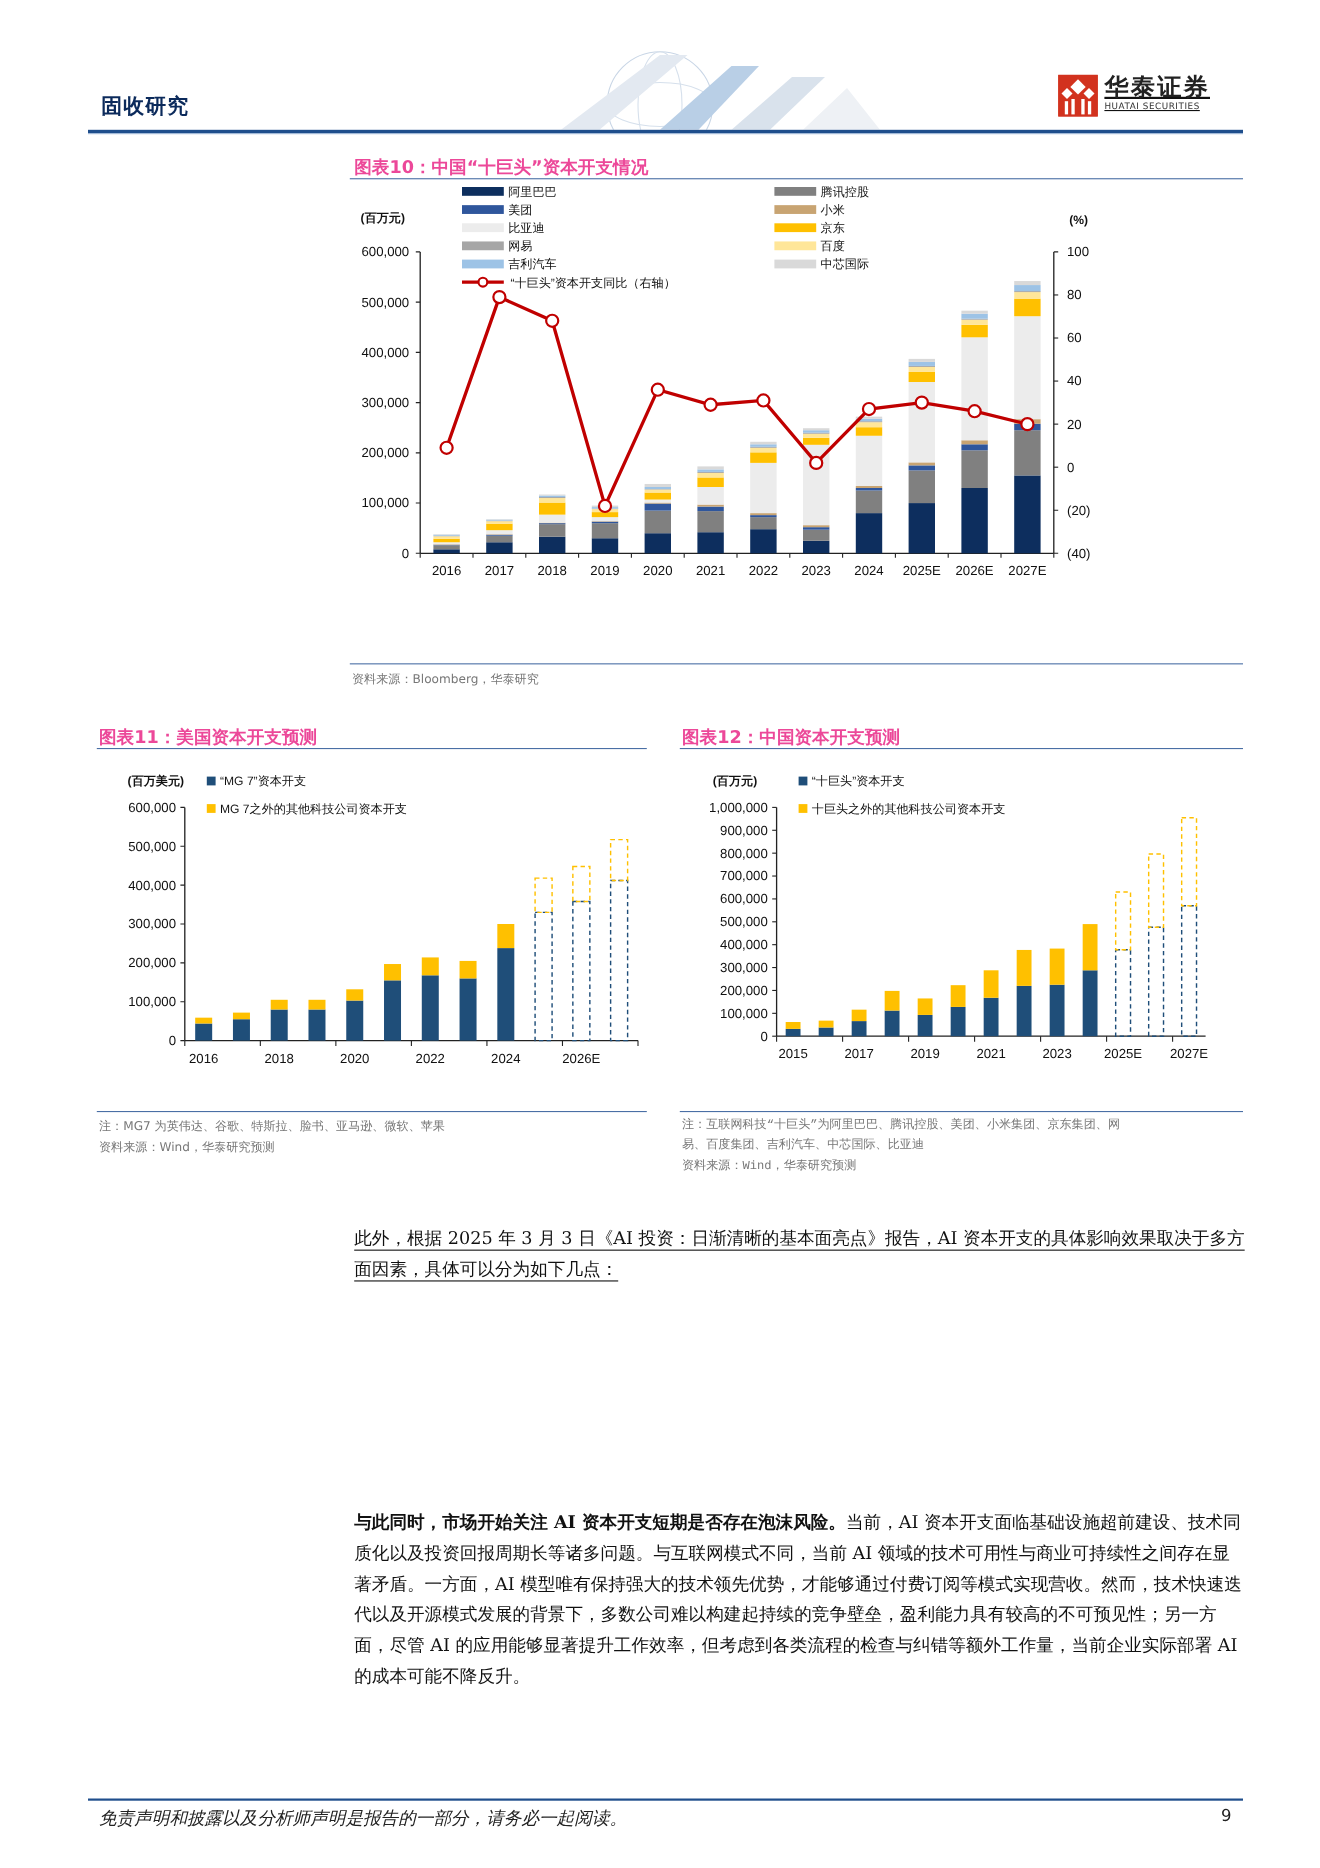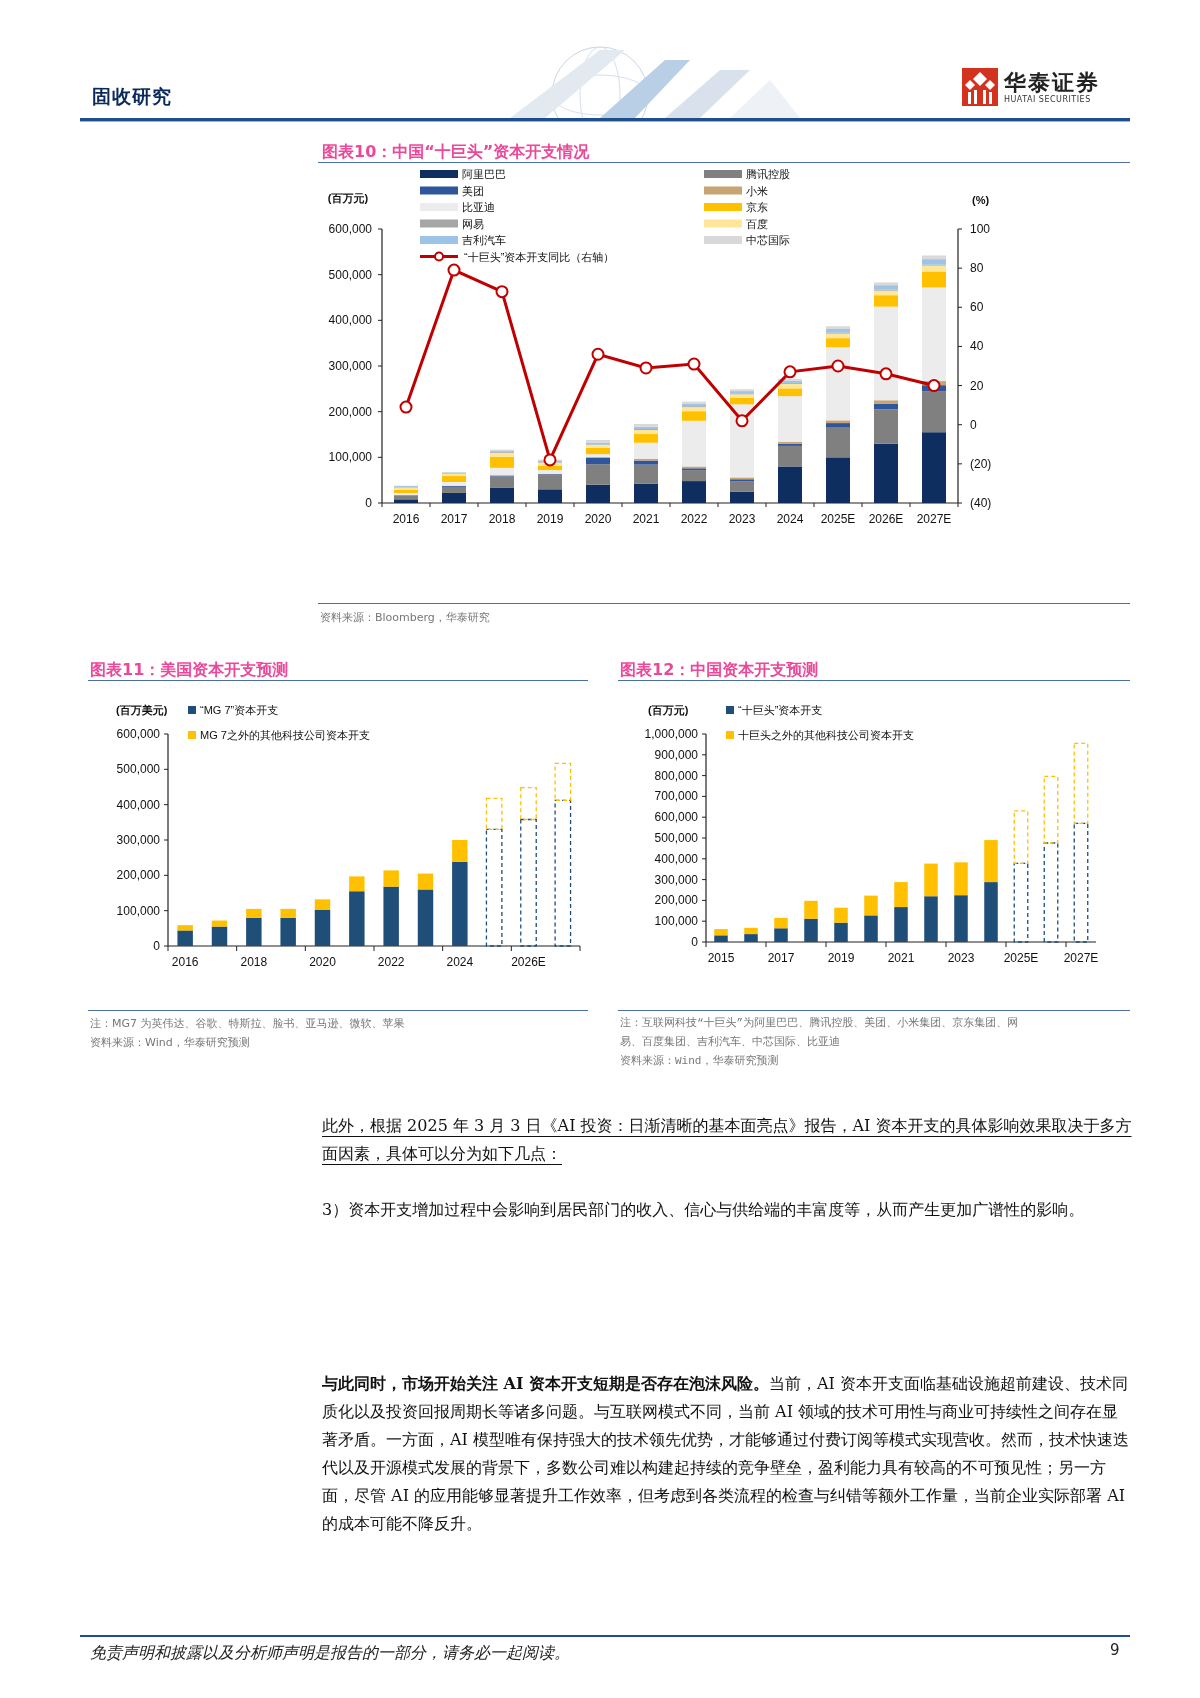--- a/index.html
+++ b/index.html
@@ -1,21 +1,21 @@
 <!DOCTYPE html>
 <html><head>
 <meta charset="utf-8">
 <style>
   html,body{margin:0;padding:0;background:#fff;}
   body{width:1200px;height:1698px;position:relative;overflow:hidden;font-family:"DejaVu Sans","Liberation Sans",sans-serif;color:#111;}
   .abs{position:absolute;}
   .hdr-title{left:92px;top:84px;font-size:19px;font-weight:bold;color:#0b2a5b;letter-spacing:1px;}
   .hdr-rule{left:80px;top:118px;width:1050px;height:3px;background:#1f4e8c;}
   .hdr-rule2{left:80px;top:121px;width:1050px;height:1px;background:#9bb3d4;}
-  .logo{left:962px;top:68px;display:flex;align-items:center;gap:6px;}
+  .logo{left:962px;top:68px;display:flex;align-items:flex-start;gap:6px;text-decoration:underline;}
   .logo-mark{width:36px;height:38px;background:#d2321e;position:relative;}
   .logo-cn{font-size:22px;font-weight:bold;color:#222;letter-spacing:2px;line-height:24px;}
   .logo-en{font-size:8px;color:#333;letter-spacing:.5px;}
   .deco{left:450px;top:40px;width:420px;height:78px;}
   .fig-title{font-size:16px;font-weight:bold;color:#ec4899;}
   .fig-rule{height:1px;background:#4a6fa5;}
   .src{font-size:11px;color:#777;}
   .note{font-size:11px;color:#777;line-height:19px;}
   .para{left:322px;width:810px;font-size:16px;line-height:28px;color:#111;font-family:"DejaVu Serif","Liberation Serif",serif;}
   .para u{text-underline-offset:5px;}
@@ -426,21 +426,20 @@
 <div class="abs note" style="left:620px;top:1014px;font-family:Liberation Mono, monospace;">
   <div>注：互联网科技“十巨头”为阿里巴巴、腾讯控股、美团、小米集团、京东集团、网</div>
   <div>易、百度集团、吉利汽车、中芯国际、比亚迪</div>
   <div>资料来源：Wind，华泰研究预测</div>
 </div>
 
 <div class="abs para" style="top:1112px;">
   <u>此外，根据 2025 年 3 月 3 日《AI 投资：日渐清晰的基本面亮点》报告，AI 资本开支的具体影响效果取决于多方面因素，具体可以分为如下几点：</u>
 </div>
 <div class="abs para" style="top:1196px;">
-  <div>3）资本开支增加过程中会影响到居民部门的收入、信心与供给端的丰富度等，从而产生更加广谱性的影响。</div>
 </div>
 <div class="abs para" style="top:1370px;">
   <b>与此同时，市场开始关注 AI 资本开支短期是否存在泡沫风险。</b><span>当前，AI 资本开支面临基础设施超前建设、技术同质化以及投资回报周期长等诸多问题。与互联网模式不同，当前 AI 领域的技术可用性与商业可持续性之间存在显著矛盾。一方面，AI 模型唯有保持强大的技术领先优势，才能够通过付费订阅等模式实现营收。然而，技术快速迭代以及开源模式发展的背景下，多数公司难以构建起持续的竞争壁垒，盈利能力具有较高的不可预见性；另一方面，尽管 AI 的应用能够显著提升工作效率，但考虑到各类流程的检查与纠错等额外工作量，当前企业实际部署 AI 的成本可能不降反升。</span>
 </div>
 
 <div class="abs footer-rule"></div>
 <div class="abs footer">免责声明和披露以及分析师声明是报告的一部分，请务必一起阅读。</div>
 <div class="abs pageno">9</div>
 
 </body></html>

